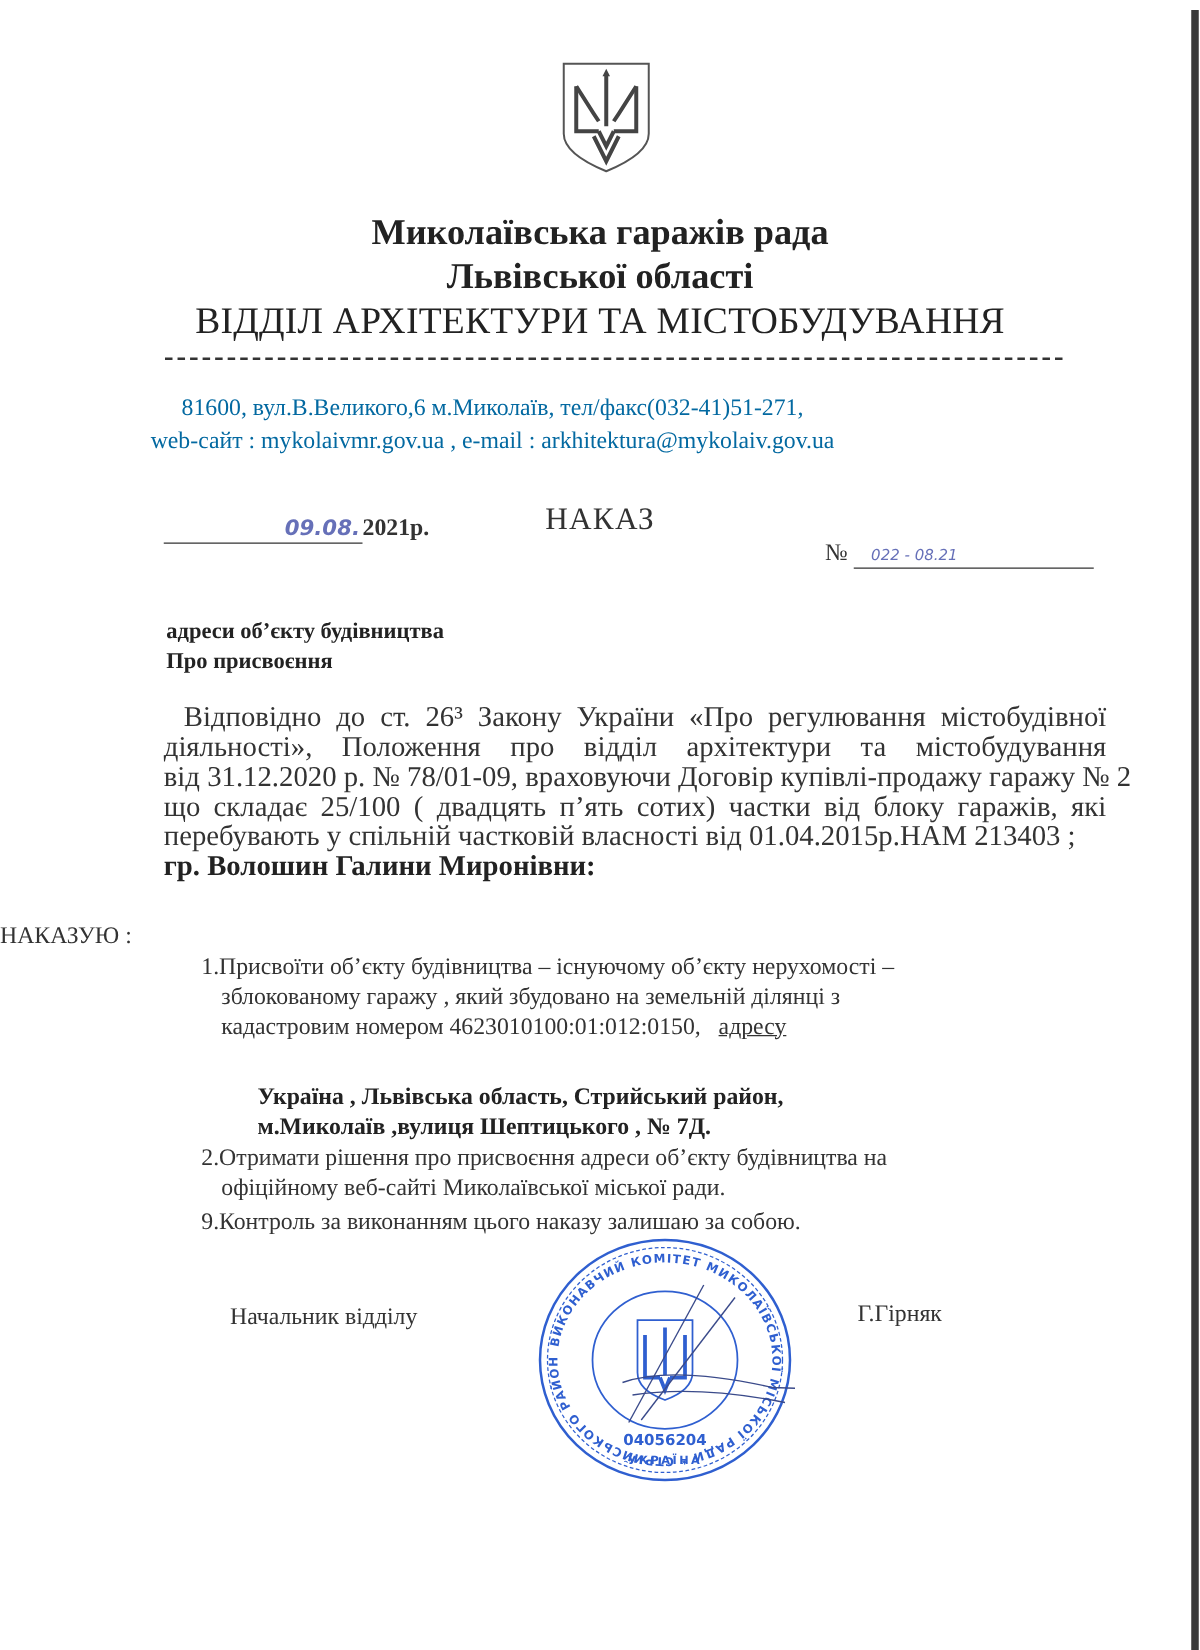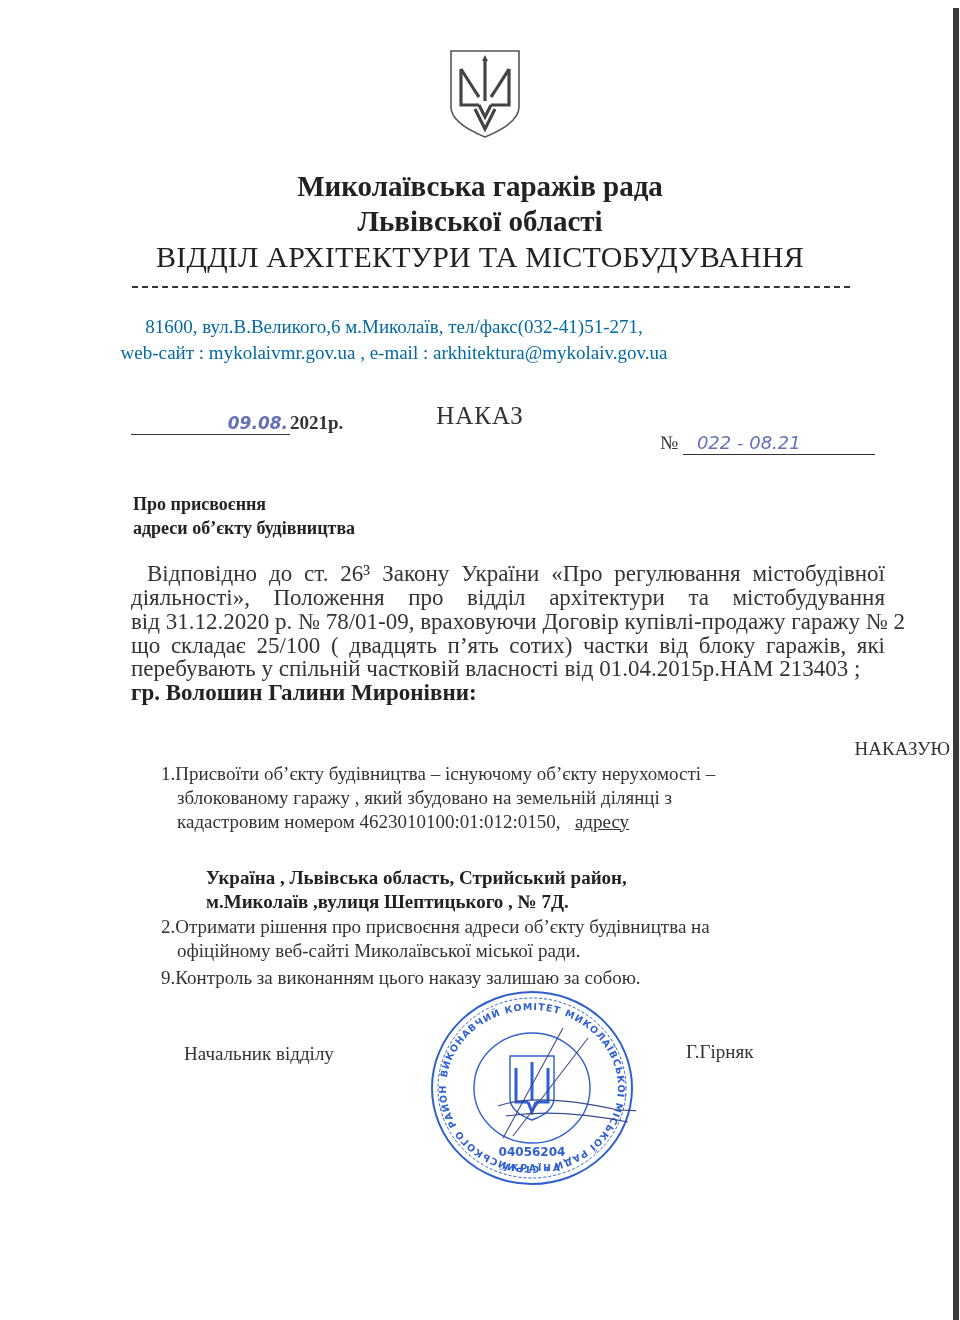--- a/index.html
+++ b/index.html
@@ -15,21 +15,21 @@
   .dashes { left:132px; top:286px; width:718px; height:0; border-top:2px dashed #333; }
   .contact { left:0; width:788px; text-align:center; font-size:19px; color:#0369a1; }
   .nakaz { left:0; width:960px; text-align:center; font-size:25px; color:#333; letter-spacing:1px; }
   .hand { font-family:"DejaVu Sans", sans-serif; font-style:italic; color:#6670b8; font-size:17px; }
   .uline { border-bottom:1px solid #333; display:inline-block; }
   .subject { left:133px; font-weight:bold; font-size:18px; color:#222; line-height:24px; }
   .para { left:131px; width:754px; font-size:23px; line-height:23.8px; text-align:justify; color:#333; }
   .para .line { display:block; text-align:justify; text-align-last:justify; height:23.8px; white-space:nowrap; }
   .para .last { text-align-last:left; }
   .bold { font-weight:bold; color:#222; }
-  .ord { left:0; width:960px; text-align:right; font-size:19px; color:#333; }
+  .ord { left:0; width:960px; text-align:left; font-size:19px; color:#333; }
   .item { font-size:19px; color:#333; line-height:23.8px; white-space:nowrap; }
   .addr { font-weight:bold; font-size:19px; color:#222; line-height:23.8px; white-space:nowrap; }
   .sig { font-size:19px; color:#333; }
   .stamp { left:428px; top:988px; width:208px; height:200px; }
 </style>
 </head>
 <body>
 
 <div class="abs right-edge"></div>
 
@@ -55,26 +55,26 @@
 <div class="abs contact" style="top:342px;">web-сайт : mykolaivmr.gov.ua , e-mail : arkhitektura@mykolaiv.gov.ua</div>
 
 <div class="abs nakaz" style="top:402px;">НАКАЗ</div>
 
 <div class="abs" style="left:131px; top:412px; font-size:19px; color:#333;font-weight:bold;">
   <span class="uline" style="width:157px; text-align:right; padding-right:2px;"><span class="hand">09.08.</span></span><span>2021р.</span>
 </div>
 
 <div class="abs" style="left:660px; top:432px; font-size:19px; color:#333;">
   <span>№</span>
-  <span class="uline" style="width:178px; text-align:left; padding-left:14px;"><span class="hand" style="font-size:18px;margin-top:15px;">022 - 08.21</span></span>
+  <span class="uline" style="width:178px; text-align:left; padding-left:14px;"><span class="hand" style="font-size:12px;margin-top:15px;">022 - 08.21</span></span>
 </div>
 
 <div class="abs subject" style="top:492px;">
+  <div>адреси об’єкту будівництва</div>
   <div>Про присвоєння</div>
-  <div>адреси об’єкту будівництва</div>
 </div>
 
 <div class="abs para" style="top:562px; left:147px; width:738px;">
   <span class="line">Відповідно до ст. 26³  Закону України «Про регулювання містобудівної</span>
 </div>
 <div class="abs para" style="top:586px;">
   <span class="line">діяльності»,   Положення про відділ архітектури та містобудування</span>
   <span class="line">від 31.12.2020 р.  № 78/01-09, враховуючи Договір купівлі-продажу гаражу № 2</span>
   <span class="line">що складає 25/100 ( двадцять п’ять сотих) частки від блоку гаражів, які</span>
   <span class="line last">перебувають у спільній частковій власності від 01.04.2015р.НАМ 213403 ;</span>

